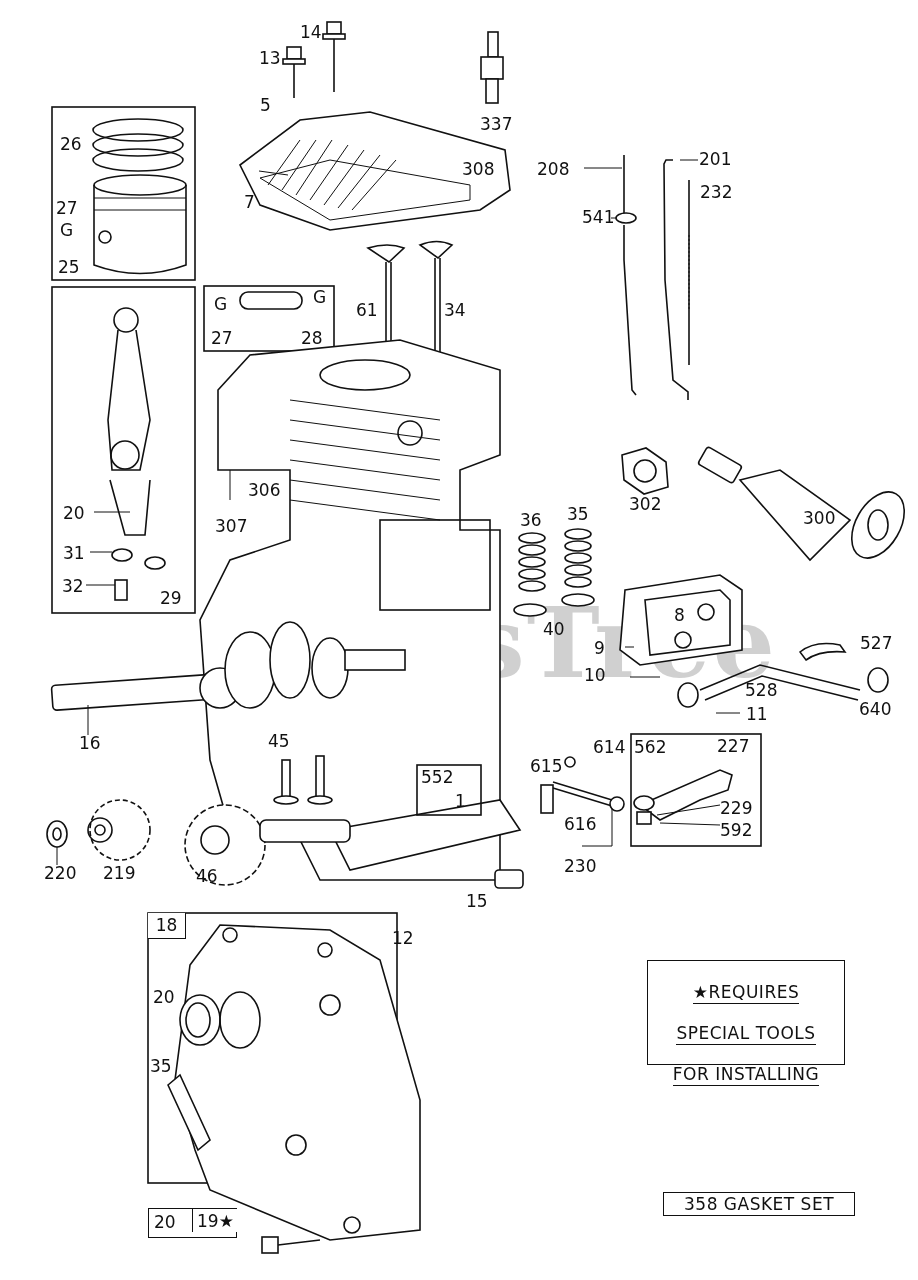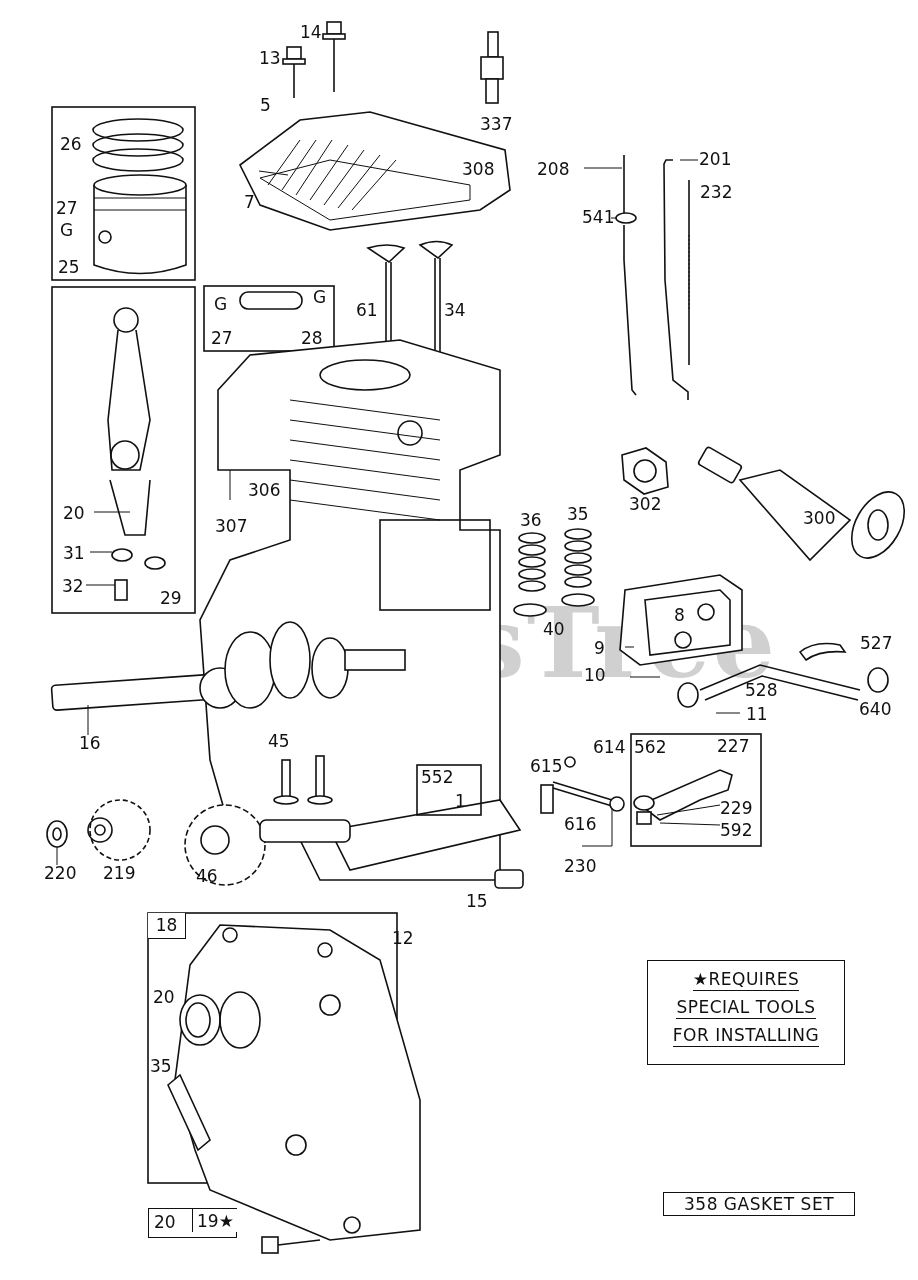--- a/index.html
+++ b/index.html
@@ -8,21 +8,21 @@
   #diagram { position:absolute; left:0; top:0; width:918px; height:1280px; }
   .lbl { position:absolute; font-family:"DejaVu Sans", sans-serif; font-size:17px; line-height:1; color:#111; white-space:nowrap; }
   .box { position:absolute; border:1.6px solid #111; box-sizing:border-box; }
   .subbox { position:absolute; border-left:1.4px solid #111; border-top:1.4px solid #111; box-sizing:border-box;
             font-family:"DejaVu Sans", sans-serif; font-size:17px; padding:2px 4px; background:#fff;text-align:center; }
   .subbox.tl { border-left:none; border-top:none; border-right:1.4px solid #111; border-bottom:1.4px solid #111; }
   .watermark { position:absolute; left:230px; top:585px; font-family:"DejaVu Serif", serif; font-weight:bold;
                font-size:98px; color:#c8c8c8; letter-spacing:2px; opacity:0.85; }
   .note { position:absolute; left:647px; top:960px; width:198px; height:105px; border:1.6px solid #111; box-sizing:border-box;
           text-align:center; font-family:"DejaVu Sans", sans-serif; font-size:17px; letter-spacing:0.5px; }
-  .note div { margin-top:8px; }
+  .note div { margin-top:21px; }
   .note span { border-bottom:1.6px solid #111; padding-bottom:1px; }
   .gasket { position:absolute; left:663px; top:1192px; border:1.6px solid #111; padding:1px 20px;
             font-family:"DejaVu Sans", sans-serif; font-size:17px; letter-spacing:0.5px; }
   svg .ln { stroke:#111; stroke-width:1.6; fill:none; }
   svg .thin { stroke:#111; stroke-width:1; fill:none; }
   svg .fill { fill:#fff; stroke:#111; stroke-width:1.6; }
 </style>
 </head>
 <body>
 

